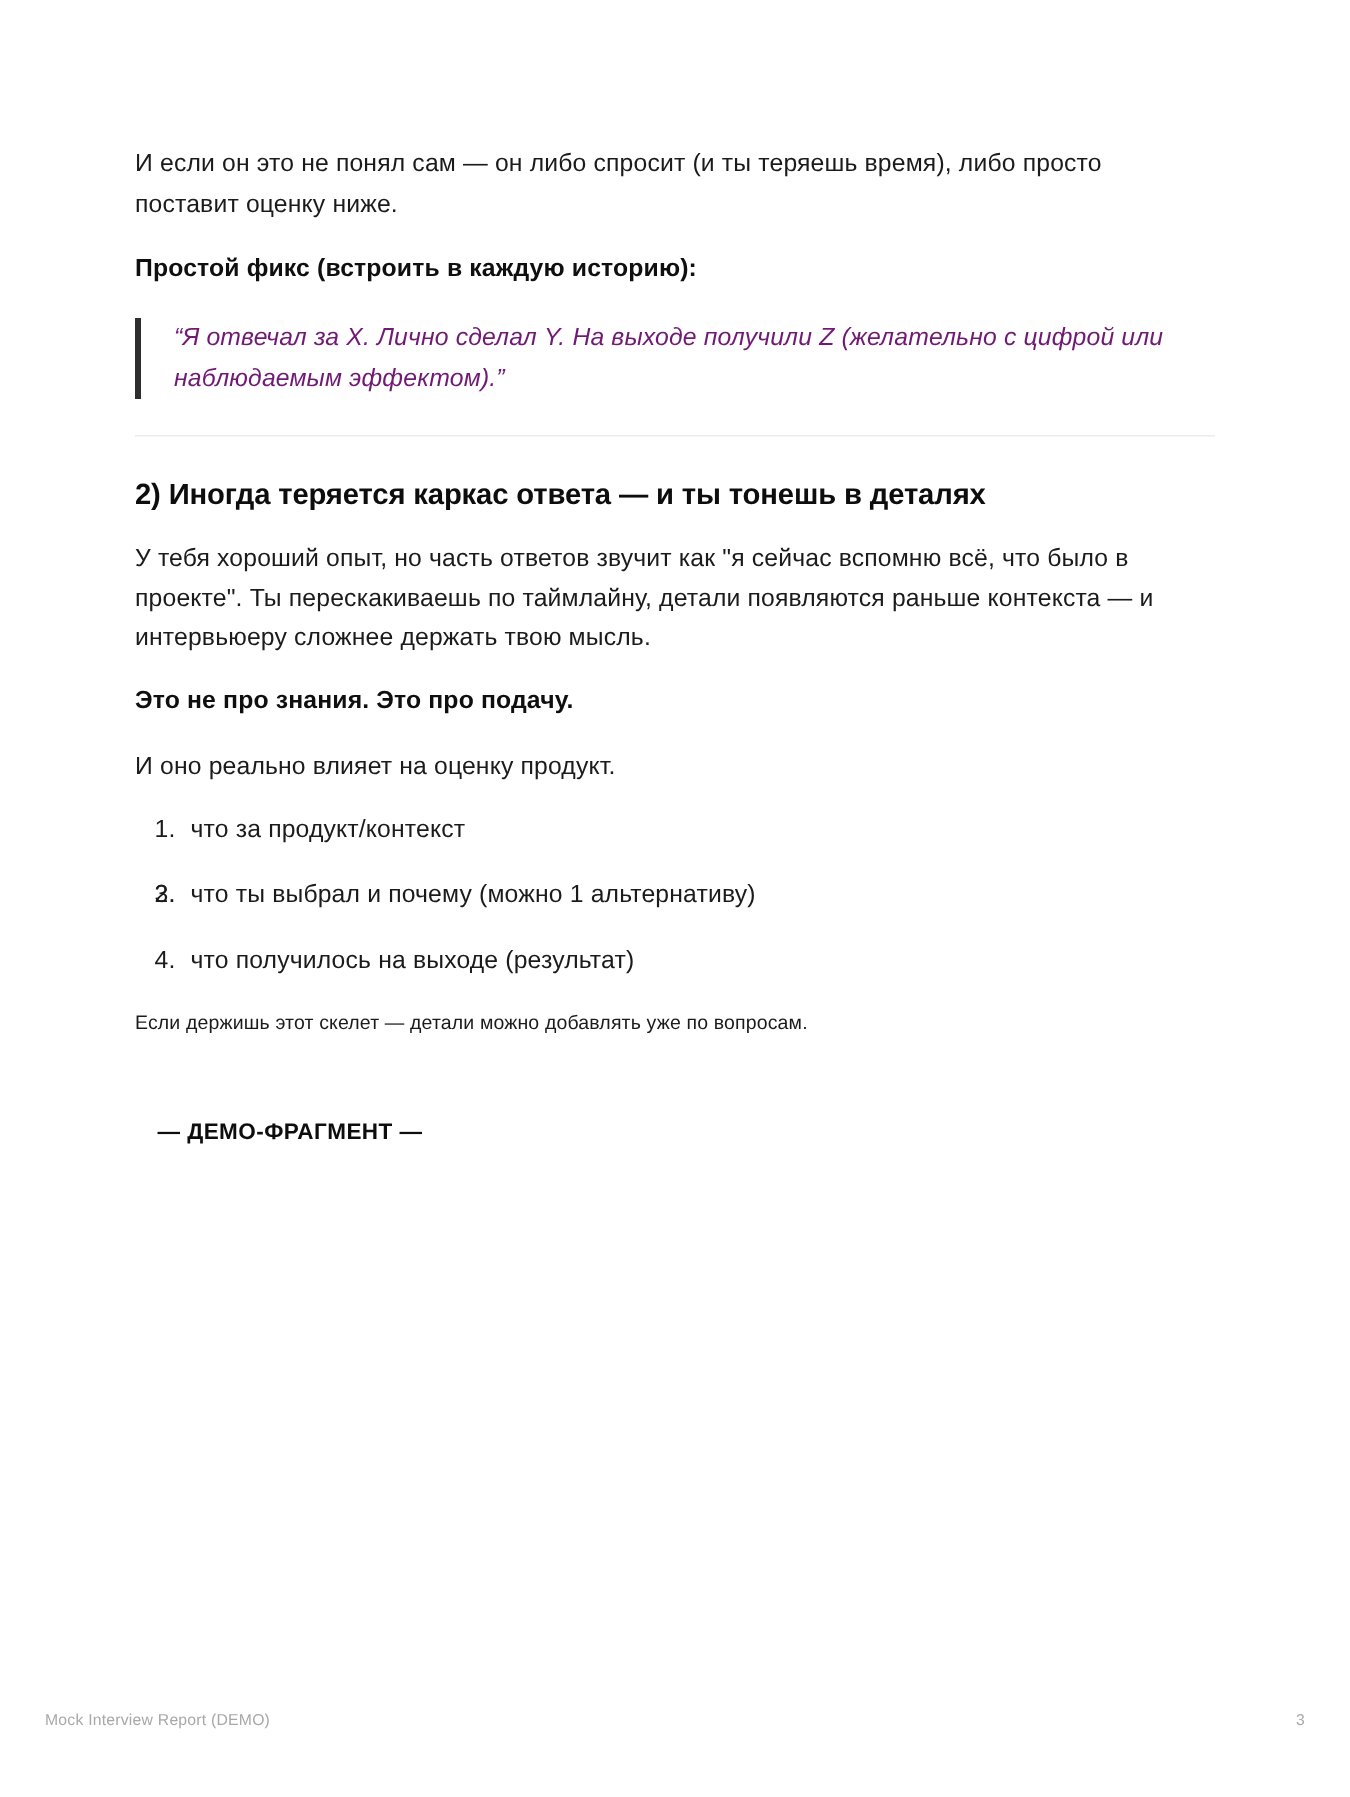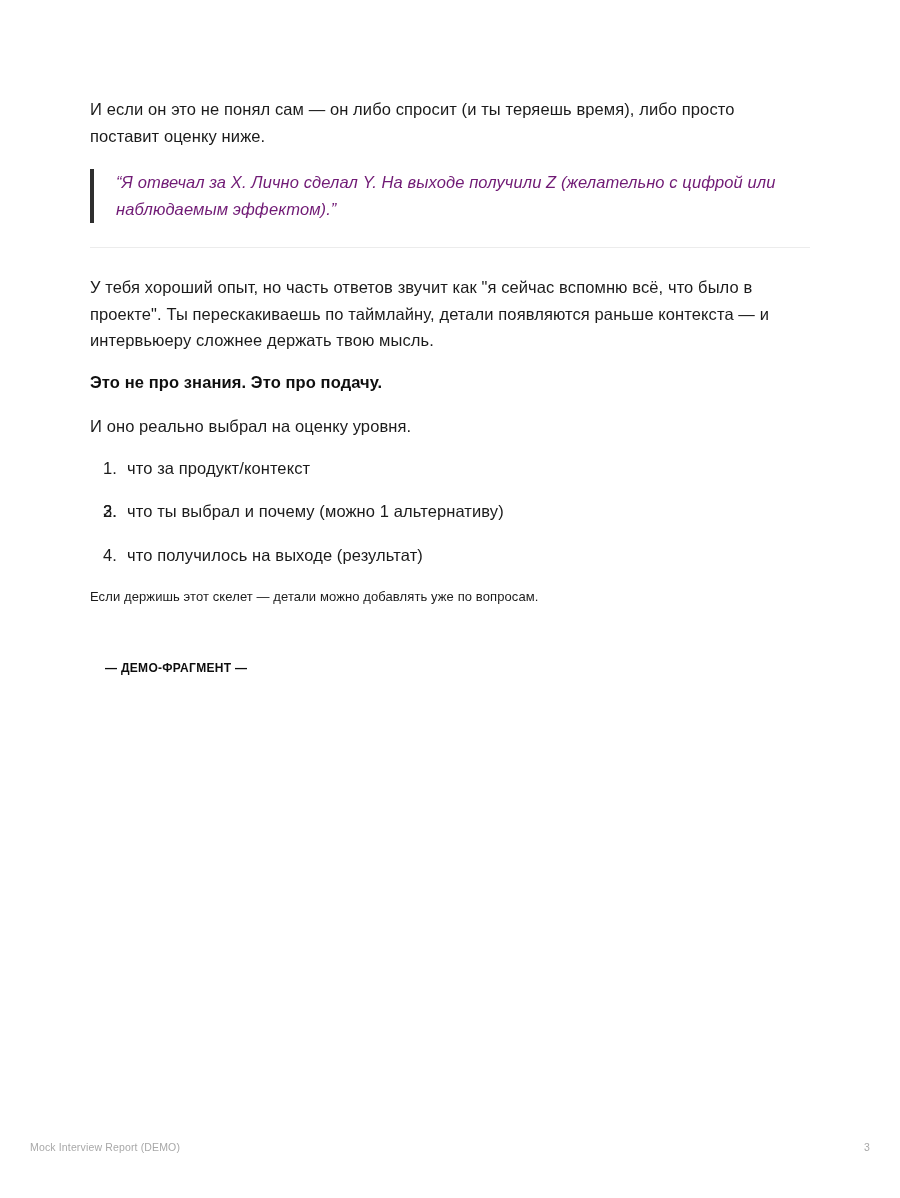--- a/index.html
+++ b/index.html
@@ -124,21 +124,21 @@
 
   .closing-para {
     font-size: 13px;
     line-height: 1.55;
     color: #1b1b1b;
     margin: 6px 0 0 0;
     letter-spacing: 0.1px;
   }
 
   .demo-marker {
-    font-size: 12px;
+    font-size: 15px;
     font-weight: bold;
     color: #0d0d0d;
     margin: 54px 0 0 15px;
     letter-spacing: 0.3px;
   }
 
   
   .footer {
     position: absolute;
     left: 30px;
@@ -159,34 +159,36 @@
 </style>
 </head>
 <body>
 
 <div class="page">
 
   <div class="content">
 
     <p class="para para-lead">И если он это не понял сам — он либо спросит (и ты теряешь время), либо просто поставит оценку ниже.</p>
 
+    <p class="bold-line">Простой фикс (встроить в каждую историю):</p>
 
     <div class="quote-block">
       <span class="quote-bar"></span>
       <div class="quote-text">“Я отвечал за X. Лично сделал Y. На выходе получили Z (желательно с цифрой или наблюдаемым эффектом).”</div>
     </div>
 
     <hr class="divider">
 
+    <h2 class="section-heading">2) Иногда теряется каркас ответа — и ты тонешь в деталях</h2>
 
     <p class="para">У тебя хороший опыт, но часть ответов звучит как "я сейчас вспомню всё, что было в проекте". Ты перескакиваешь по таймлайну, детали появляются раньше контекста — и интервьюеру сложнее держать твою мысль.</p>
 
     <p class="bold-line">Это не про знания. Это про подачу.</p>
 
-    <p class="para">И оно реально выбрал на оценку уровня.</p>
+    <p class="para">И оно реально влияет на оценку продукт.</p>
 
 
     <ol class="num-list">
       <li>
         <span class="marker">1.</span>
         <span class="item-text">что за продукт/контекст</span>
       </li>
       <li>
         <span class="marker">2.</span>
       </li>

